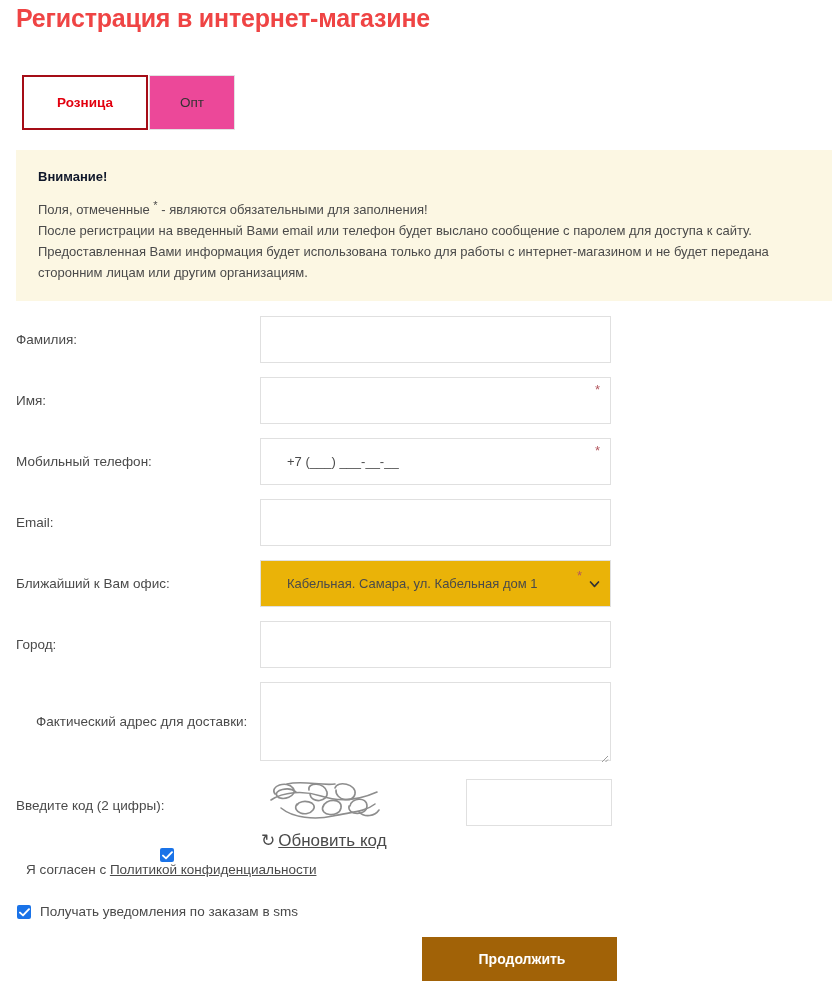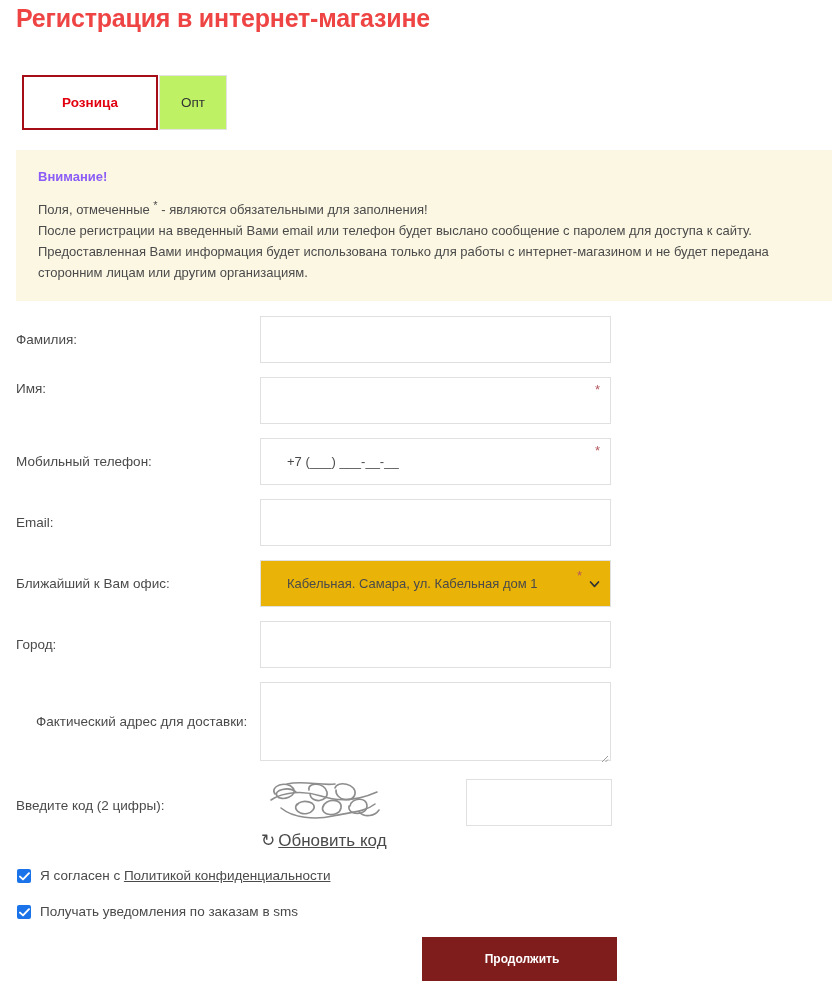--- a/index.html
+++ b/index.html
@@ -28,44 +28,44 @@
   .tabs { position: absolute; left: 22px; top: 75px; display: flex; }
   .tab {
     height: 55px;
     display: flex; align-items: center; justify-content: center;
     font-size: 13.5px;
     background: #ffffff;
     cursor: pointer;
     white-space: nowrap;
   }
   .tab-active {
-    width: 136px;
+    width: 126px;
     border: 2px solid #a50d17;
     color: #e2000f;
     font-weight: bold;
   }
   .tab-inactive {
-    width: 68px;
+    width: 86px;
     border: 1px solid #e2e2e2;
-    background: #bef264;
+    background: #ec4899;
     color: #333333;
     font-weight: normal;
     margin-left: 1px;
   }
 
   
   .notice {
     position: absolute;
     left: 16px; top: 150px;
     width: 816px;
     background: #fcf7e3;
     padding: 19px 22px 18px 22px;
   }
   .notice-title {
-    color: #8b5cf6;
+    color: #0f172a;
     font-weight: bold;
     font-size: 13px;
     margin-bottom: 11px;
   }
   .notice-line {
     font-size: 13px;
     line-height: 21px;
     color: #4a4a4a;
   }
   .notice-line sup { font-size: 11px; color: #4a4a4a; }
@@ -172,25 +172,25 @@
   }
   .cb-box svg { position: absolute; left: 2px; top: 3px; }
   .cb-label { margin-left: 9px; font-size: 13.5px; color: #4a4a4a; white-space: nowrap; }
   .cb-link { color: #4a4a4a; text-decoration: underline; cursor: pointer; }
 
   
   .submit-btn {
     position: absolute;
     left: 422px; top: 937px;
     width: 195px; height: 44px;
-    background: #7f1d1d;
+    background: #a16207;
     color: #ffffff;
     border: none;
     font-family: "Liberation Sans", "DejaVu Sans", sans-serif;
-    font-size: 12px;
+    font-size: 14px;
     font-weight: bold;
     cursor: pointer;
     padding-left: 11px;
   }
 </style>
 </head>
 <body>
 
 <div class="page">
 
@@ -211,21 +211,21 @@
   </div>
 
   <div class="field-row" style="top:316px;">
     <div class="field-label" style="top:16px;">Фамилия:</div>
     <div class="control-wrap">
       <input class="txt-input" type="text" value="" style="">
     </div>
   </div>
 
   <div class="field-row" style="top:377px;">
-    <div class="field-label" style="top:4px;">Имя:</div>
+    <div class="field-label" style="top:16px;">Имя:</div>
     <div class="control-wrap" style="position:absolute;left:260px;">
       <input class="txt-input" type="text" value="" style="">
       <span class="req-star">*</span>
     </div>
   </div>
 
   <div class="field-row" style="top:438px;">
     <div class="field-label" style="top:16px;">Мобильный телефон:</div>
     <div class="control-wrap">
       <input class="txt-input" type="text" style="padding-left: 26px;" value="+7 (___) ___-__-__">
@@ -288,21 +288,21 @@
       </g>
     </svg>
   </div>
 
   <div class="captcha-refresh">
     <span class="refresh-icon">↻</span><span class="rlabel">Обновить код</span>
   </div>
 
   <input class="captcha-input" type="text" value="" style="">
 
-  <div class="cb-row" style="top:868px;">
+  <div class="cb-row" style="top:848px;flex-direction:column;">
     <span class="cb-box">
       <svg width="11" height="9" viewBox="0 0 11 9">
         <path d="M1 4.6 L4 7.4 L10 1.2" fill="none" stroke="#ffffff" stroke-width="1.9" stroke-linecap="round" stroke-linejoin="round"></path>
       </svg>
     </span>
     <span class="cb-label"><span>Я согласен с </span><span class="cb-link">Политикой конфиденциальности</span></span>
   </div>
 
   <div class="cb-row" style="top:904px;">
     <span class="cb-box">

